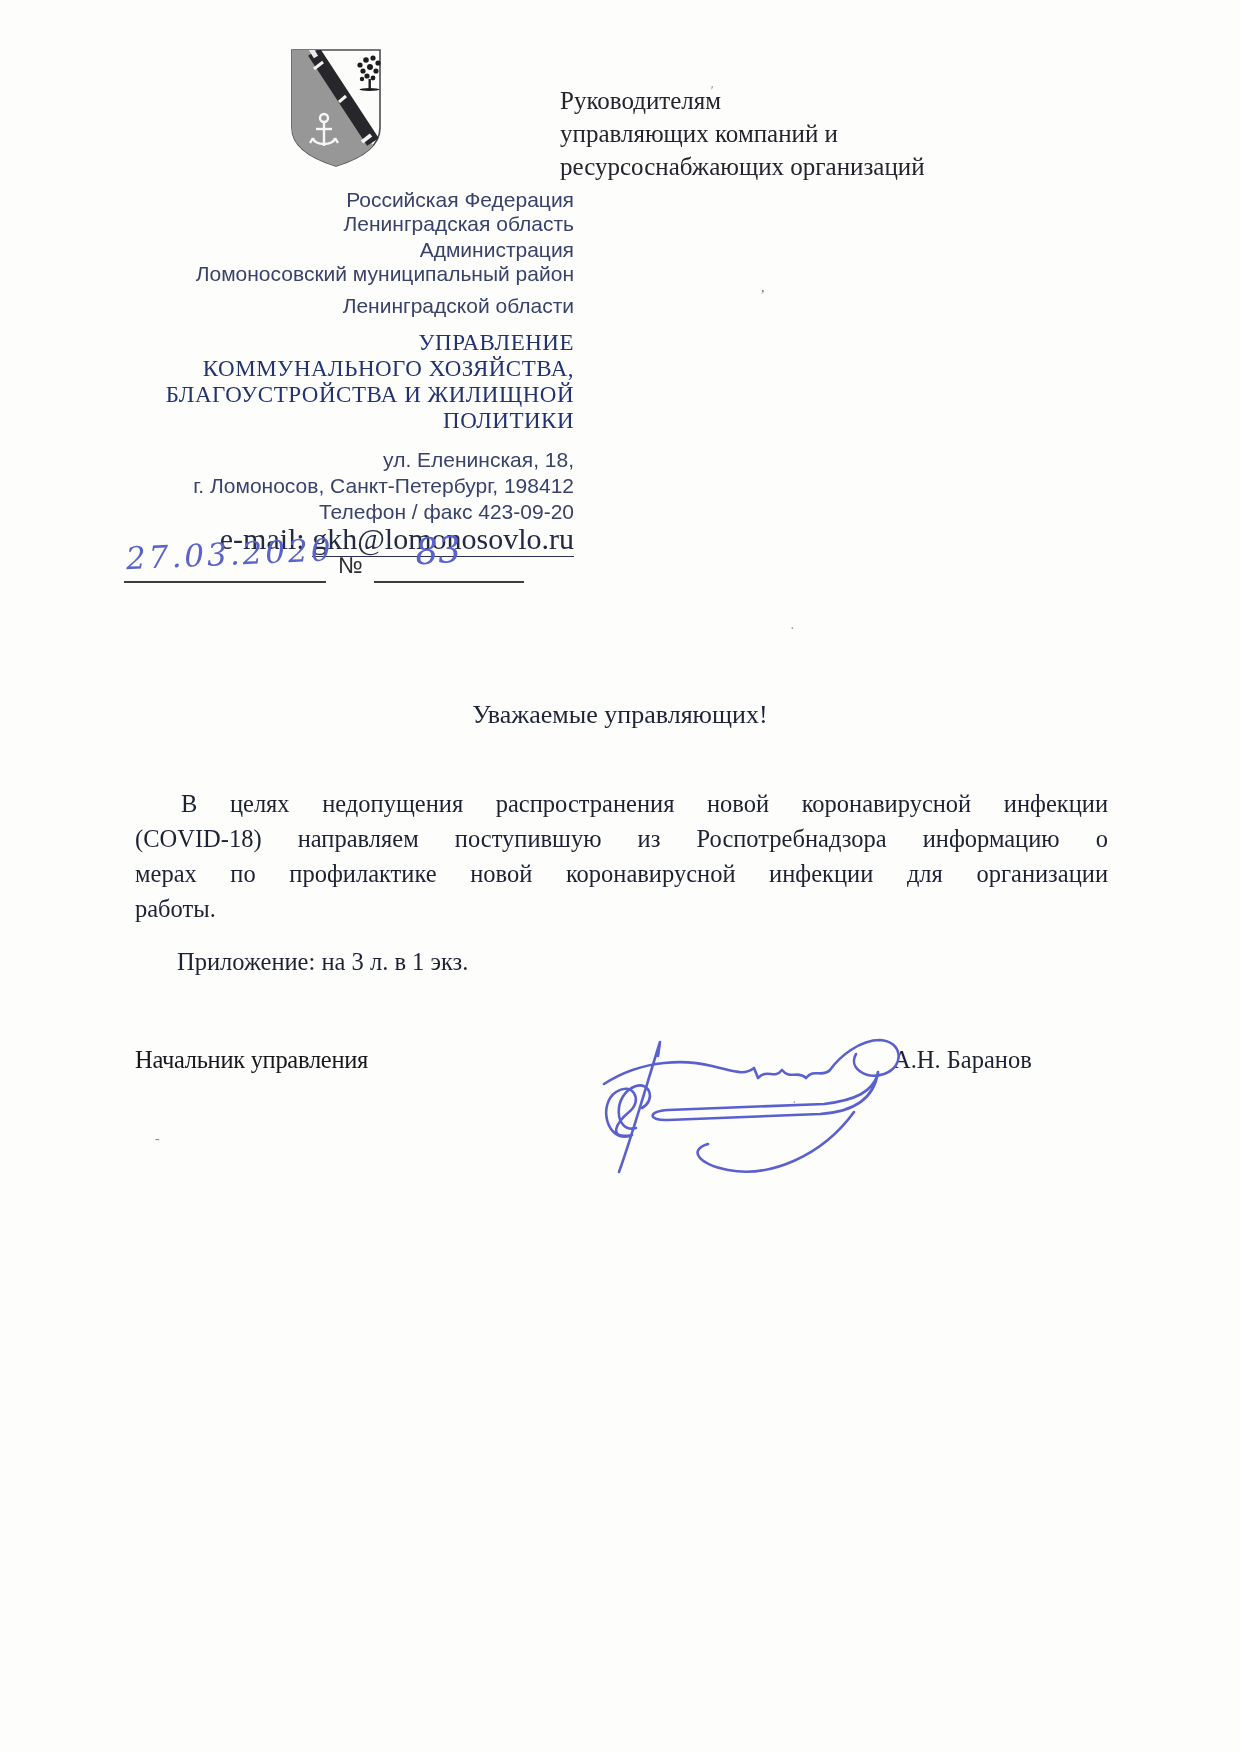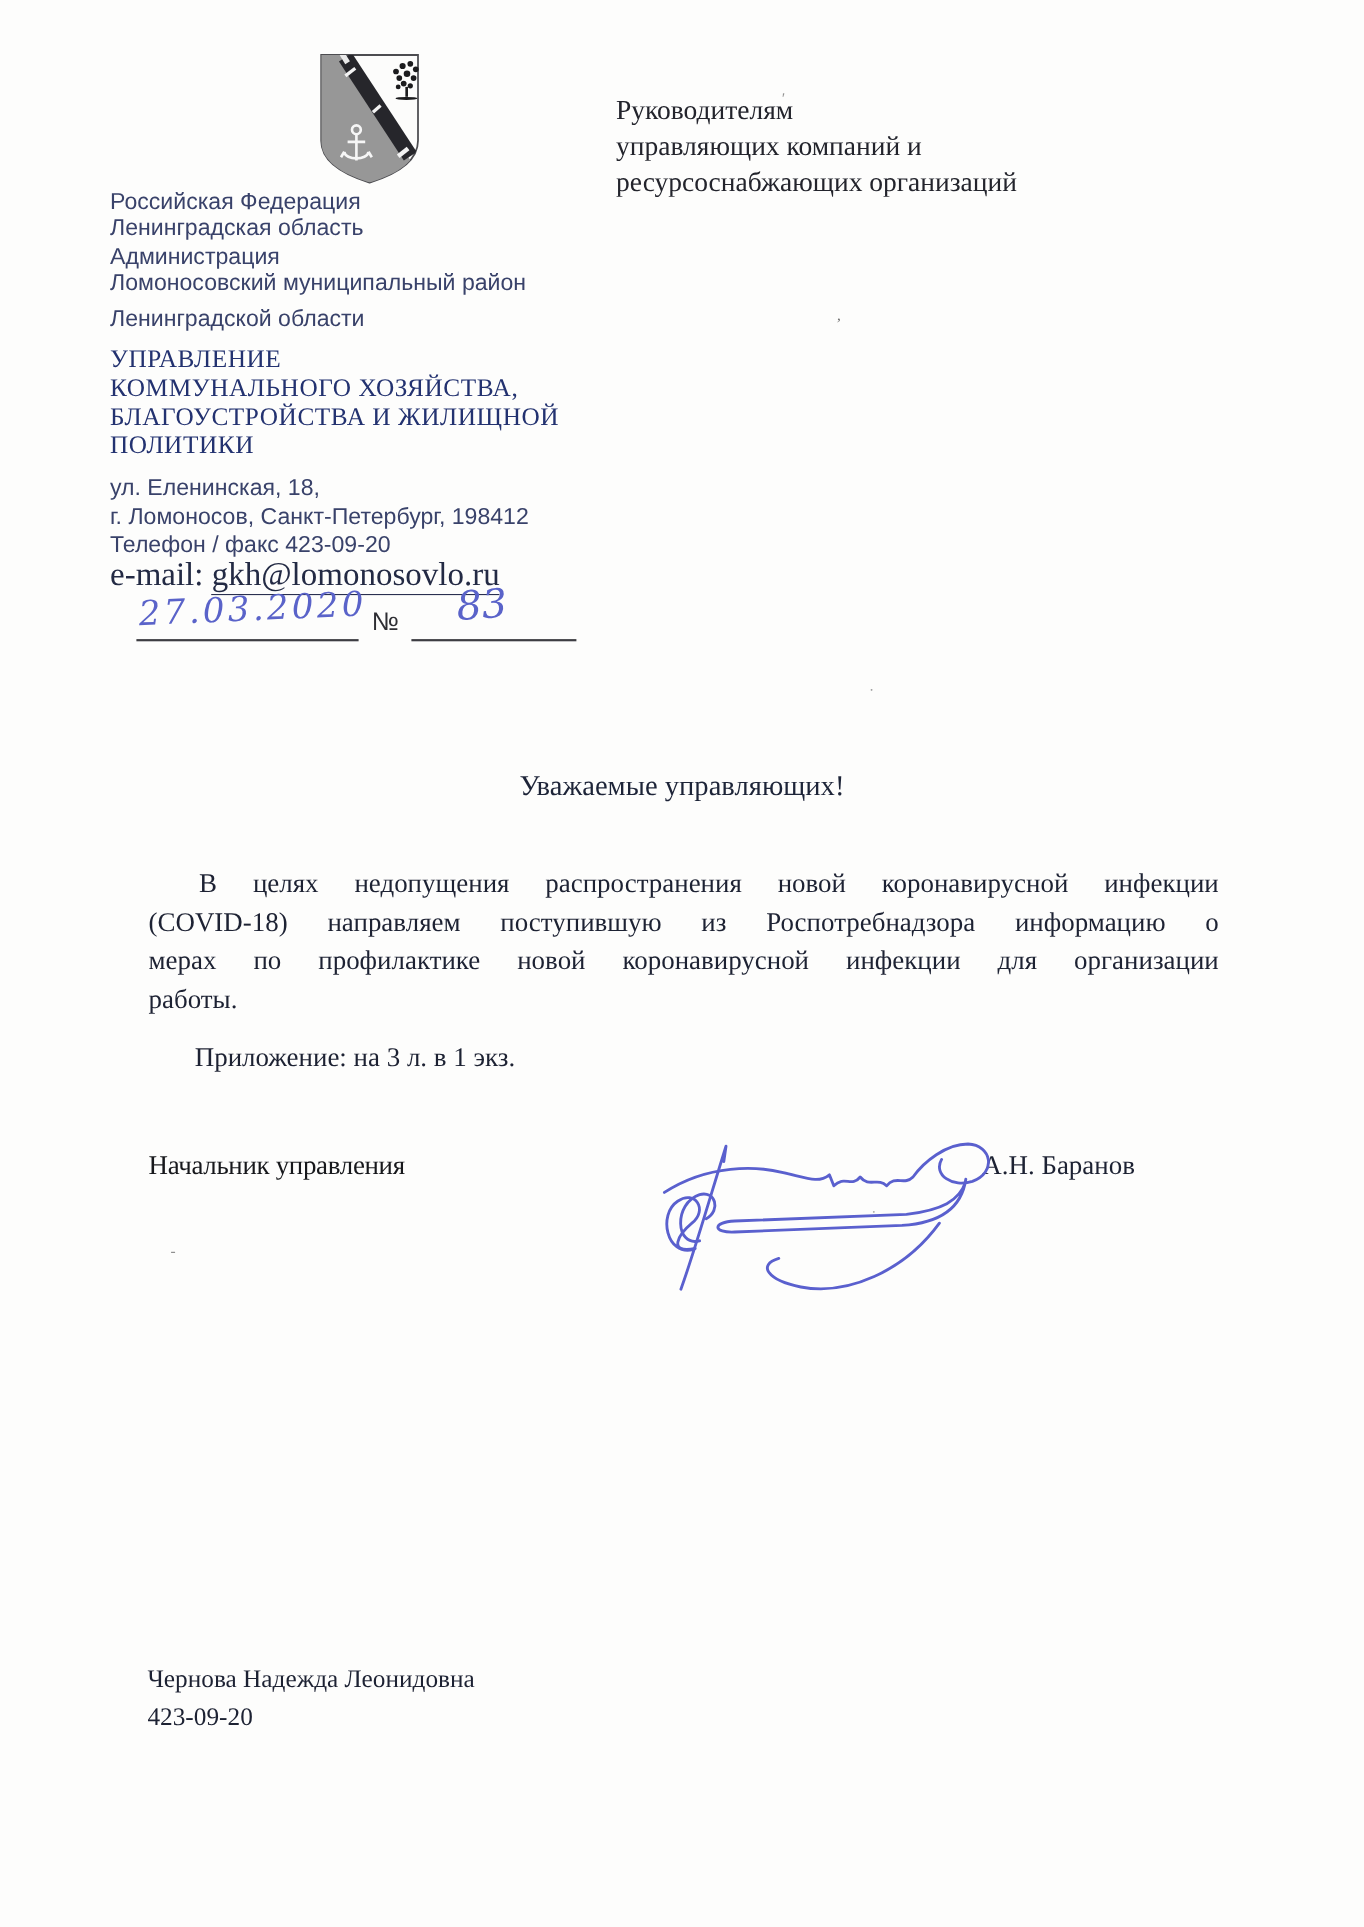--- a/index.html
+++ b/index.html
@@ -7,22 +7,22 @@
     position:relative;
     width:1240px;height:1752px;
     margin:0 auto;
     background:#fdfdfc;
     overflow:hidden;
     font-family:"Liberation Serif", serif;
     color:#1e2230;
   }
   
   .org-block{
-    position:absolute;left:100px;top:172px;width:474px;
-    text-align:left;
+    position:absolute;left:100px;top:188px;width:474px;
+    text-align:right;
   }
   .org-sans{
     font-family:"Liberation Sans", sans-serif;
     font-size:21px;line-height:24px;color:#39426a;
   }
   .org-gap{margin-top:2px;}
   .org-gap-sm{margin-top:8px;}
   .dept{
     font-family:"Liberation Serif", serif;
     font-weight:normal;font-size:23px;line-height:26px;
@@ -198,24 +198,20 @@
         <path d="M58,128 C34,134 26,96 44,84 C60,73 72,92 57,104 C45,114 34,132 60,127"></path>
         <path d="M64,120 C42,126 40,86 64,78 C78,74 84,92 70,100"></path>
         <path d="M47,164 C60,128 76,72 88,34 L86,48"></path>
         <path d="M32,76 C72,50 116,52 140,58 C162,63 172,68 182,60 L186,70 C196,60 202,72 210,62 C218,72 226,62 234,70 C242,60 250,70 258,62 C268,48 288,32 308,32 C330,33 334,58 312,66 C294,72 276,60 284,46"></path>
         <path d="M306,64 C302,92 280,104 248,106 L96,112 C76,113 75,103 96,102 L252,96 C284,92 300,84 306,66"></path>
         <path d="M282,104 C250,148 198,170 156,162 C126,156 116,142 136,136"></path>
       </g>
     </svg>
   </div>
 
-  <div class="footer">
-    <div>Чернова Надежда Леонидовна</div>
-    <div>423-09-20</div>
-  </div>
 
   <div class="artifact" style="left:710px;top:86px;transform:rotate(12deg);">'</div>
   <div class="artifact" style="left:761px;top:283px;color:#6f6f6f;">,</div>
   <div class="artifact" style="left:790px;top:624px;color:#9a9a9a;">·</div>
   <div class="artifact" style="left:792px;top:1098px;color:#a8a8a8;">·</div>
   <div class="artifact" style="left:155px;top:1134px;color:#8a8a8a;">-</div>
 
 </div>
 
 </body></html>

